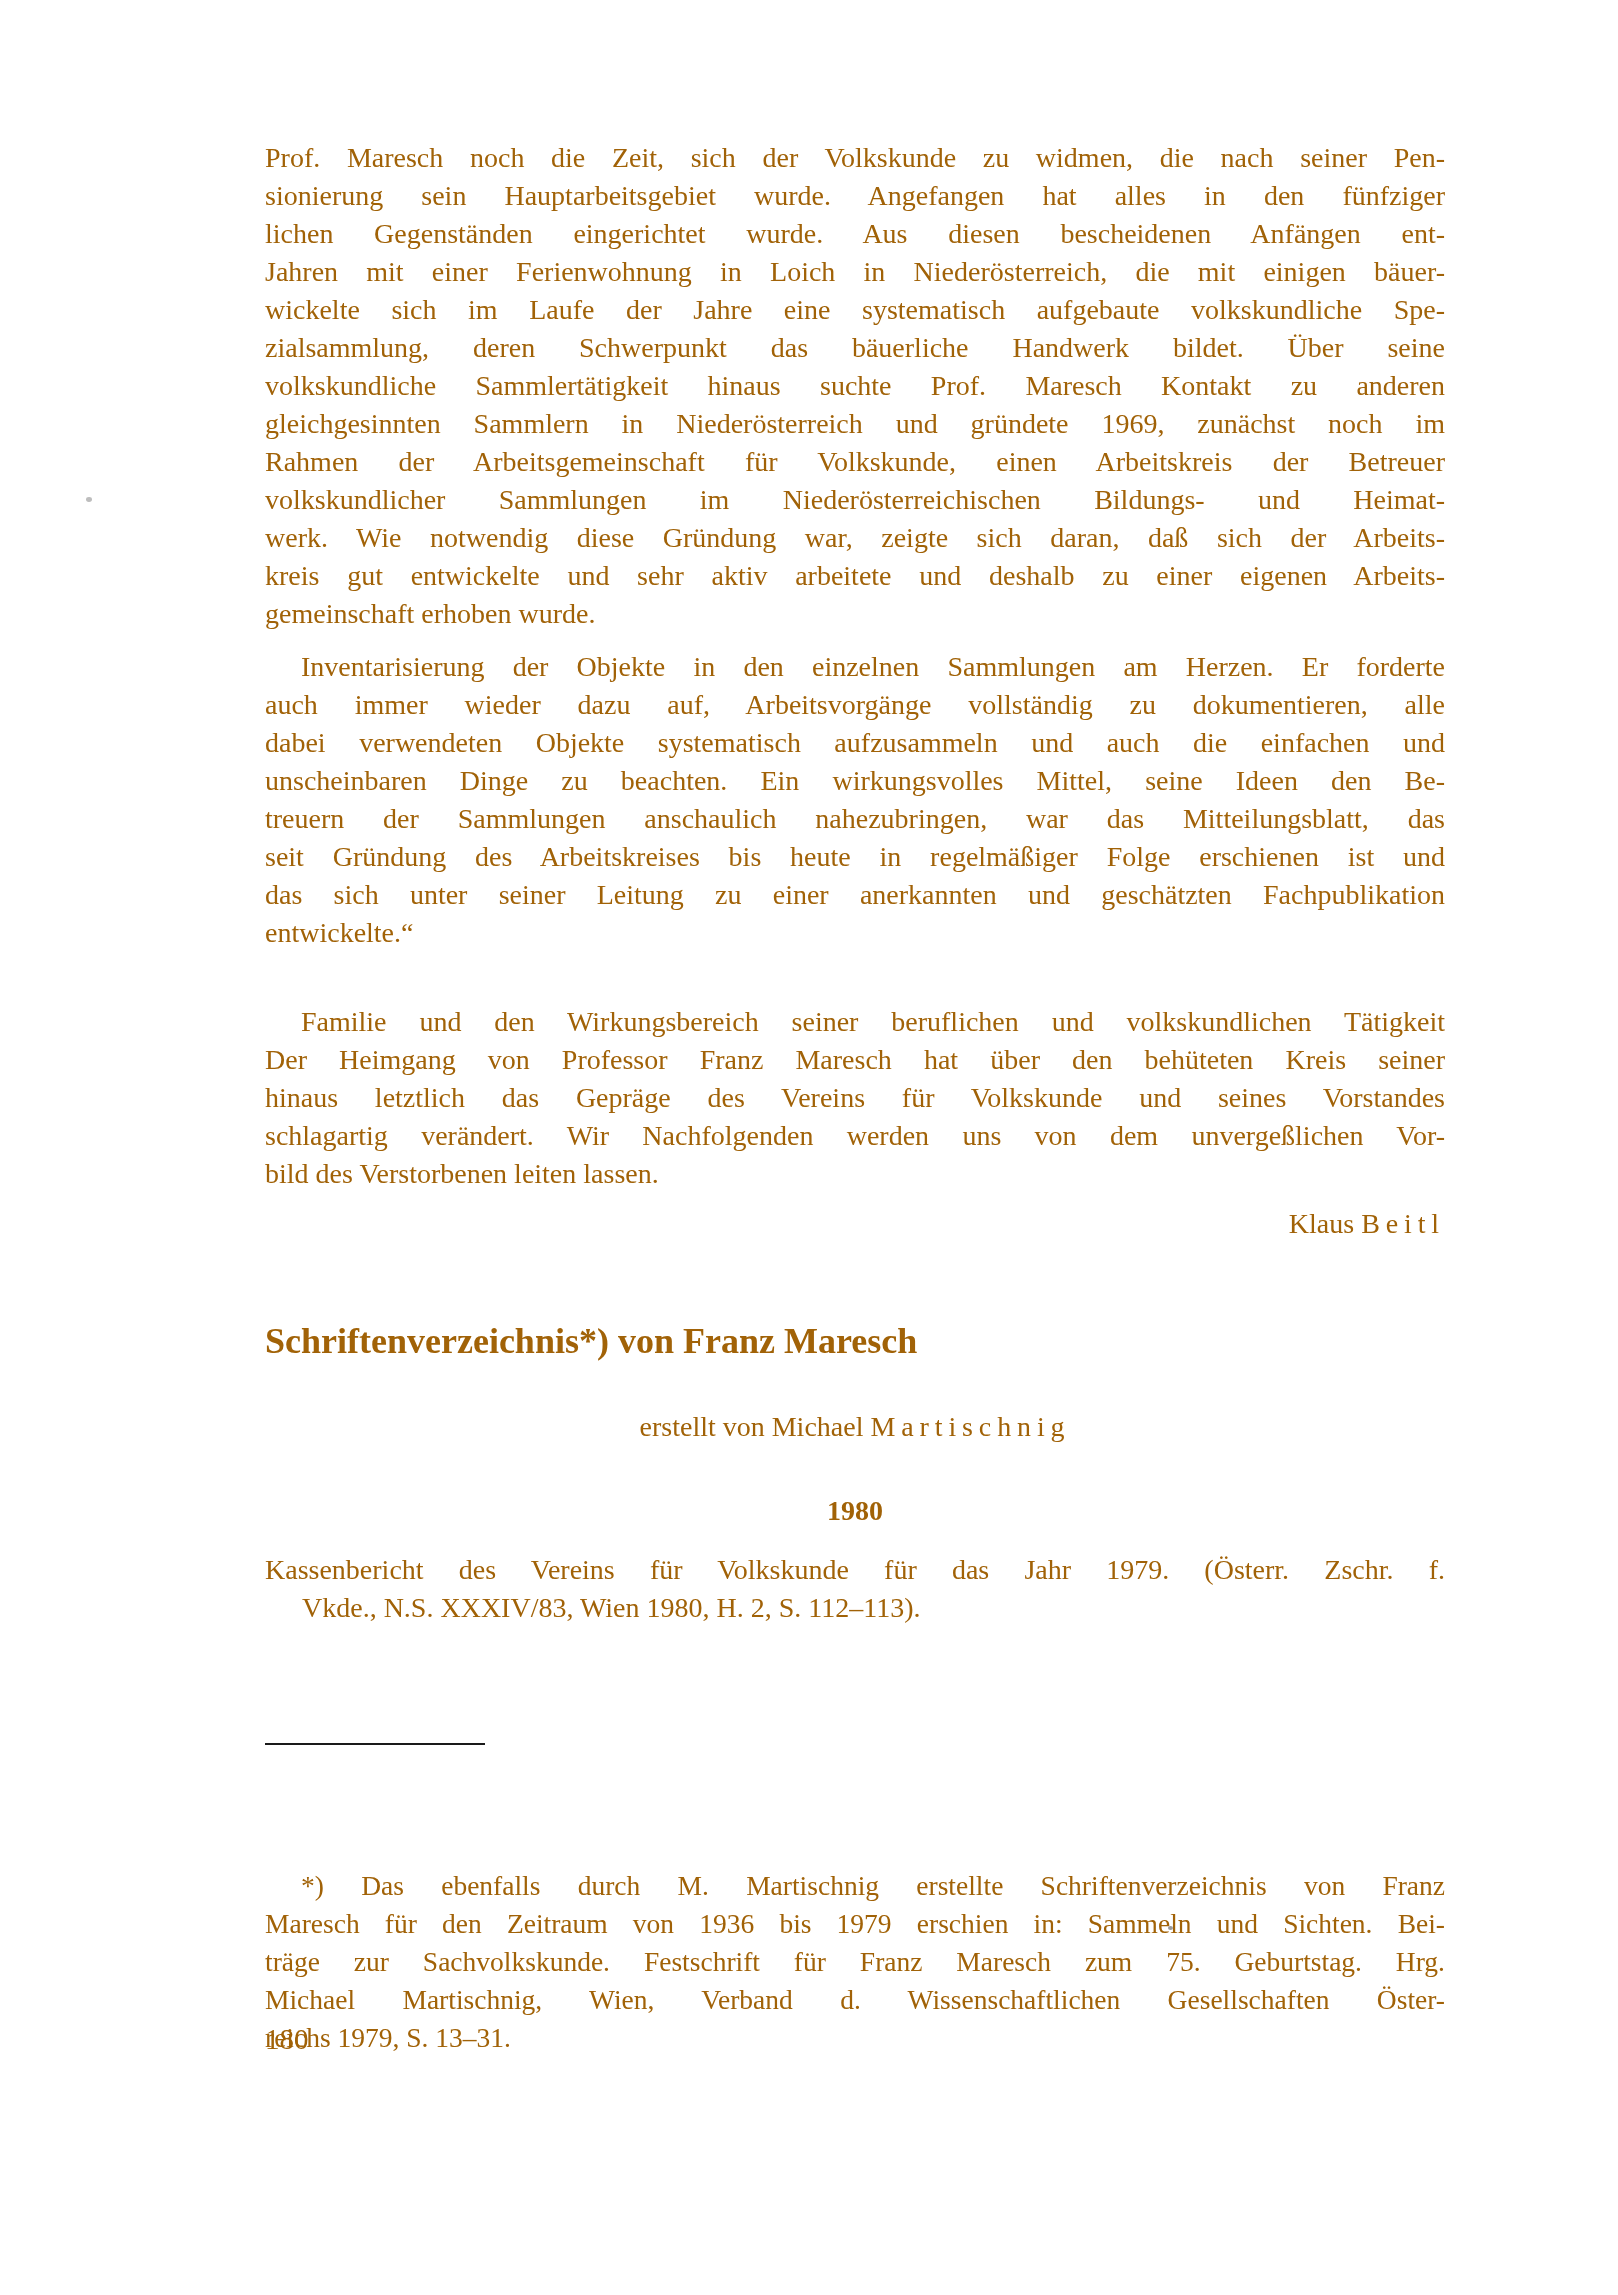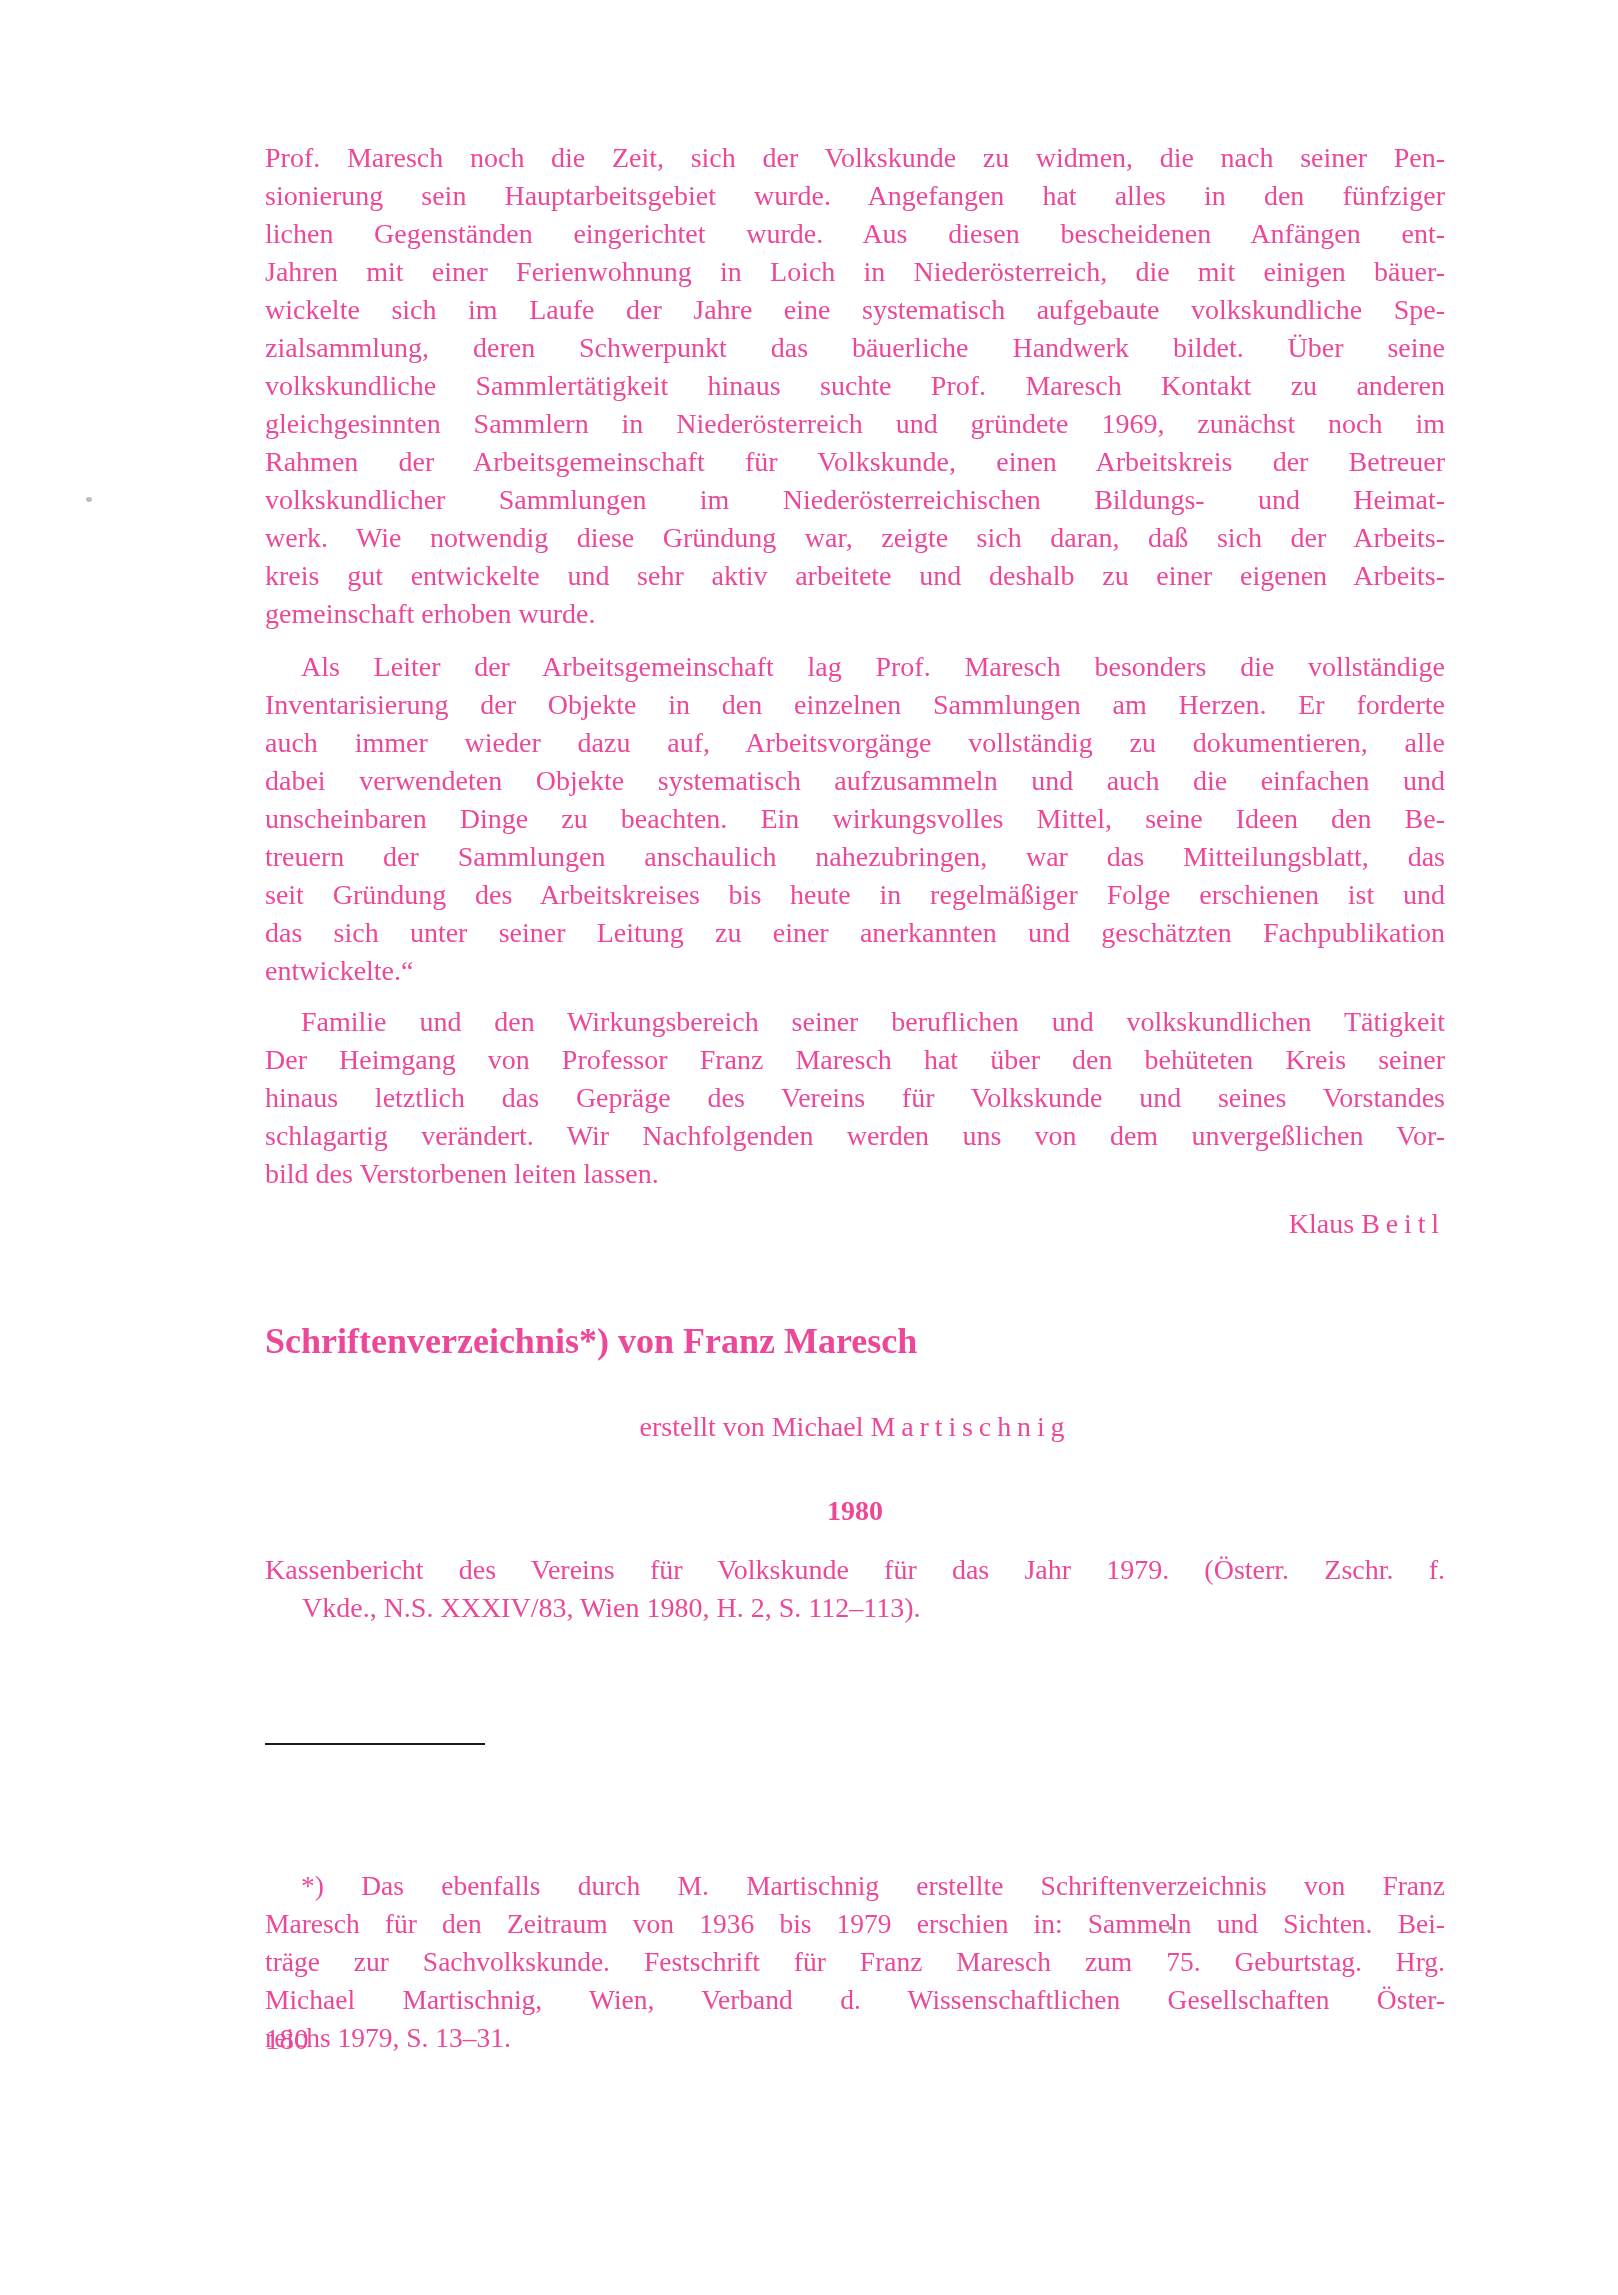--- a/index.html
+++ b/index.html
@@ -2,21 +2,21 @@
 <html style="font-size:13px"><head>
 <meta charset="utf-8">
 <style>
   html, body { margin: 0; padding: 0; background: #e8e8e8; }
   .page {
     position: relative;
     width: 1618px;
     height: 2295px;
     background: #ffffff;
     font-family: "Liberation Serif", "DejaVu Serif", serif;
-    color: #ec4899;
+    color: #a16207;
     overflow: hidden;
   }
   .block { position: absolute; left: 265px; width: 1180px; }
 
   
   .para .line {
     font-size: 28px;
     line-height: 38px;
     text-align: justify;
     text-align-last: justify;
@@ -112,21 +112,20 @@
       <div class="line">volkskundliche Sammlertätigkeit hinaus suchte Prof. Maresch Kontakt zu anderen</div>
       <div class="line">gleichgesinnten Sammlern in Niederösterreich und gründete 1969, zunächst noch im</div>
       <div class="line">Rahmen der Arbeitsgemeinschaft für Volkskunde, einen Arbeitskreis der Betreuer</div>
       <div class="line">volkskundlicher Sammlungen im Niederösterreichischen Bildungs- und Heimat-</div>
       <div class="line">werk. Wie notwendig diese Gründung war, zeigte sich daran, daß sich der Arbeits-</div>
       <div class="line">kreis gut entwickelte und sehr aktiv arbeitete und deshalb zu einer eigenen Arbeits-</div>
       <div class="line">gemeinschaft erhoben wurde.</div>
     </div>
 
   <div class="block para indent p2">
-      <div class="line">Als Leiter der Arbeitsgemeinschaft lag Prof. Maresch besonders die vollständige</div>
       <div class="line">Inventarisierung der Objekte in den einzelnen Sammlungen am Herzen. Er forderte</div>
       <div class="line">auch immer wieder dazu auf, Arbeitsvorgänge vollständig zu dokumentieren, alle</div>
       <div class="line">dabei verwendeten Objekte systematisch aufzusammeln und auch die einfachen und</div>
       <div class="line">unscheinbaren Dinge zu beachten. Ein wirkungsvolles Mittel, seine Ideen den Be-</div>
       <div class="line">treuern der Sammlungen anschaulich nahezubringen, war das Mitteilungsblatt, das</div>
       <div class="line">seit Gründung des Arbeitskreises bis heute in regelmäßiger Folge erschienen ist und</div>
       <div class="line">das sich unter seiner Leitung zu einer anerkannten und geschätzten Fachpublikation</div>
       <div class="line">entwickelte.“</div>
     </div>
 

